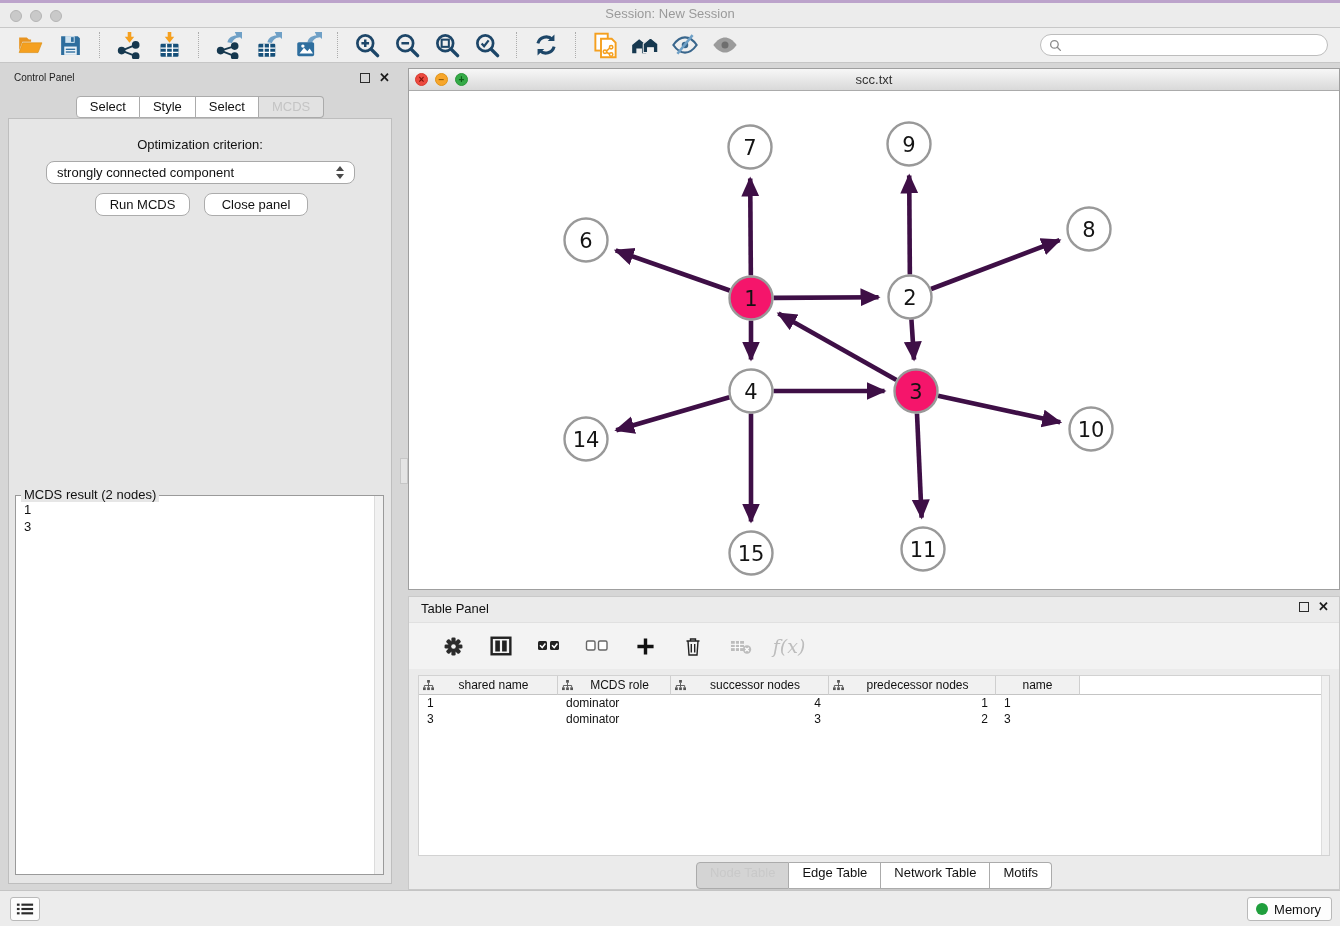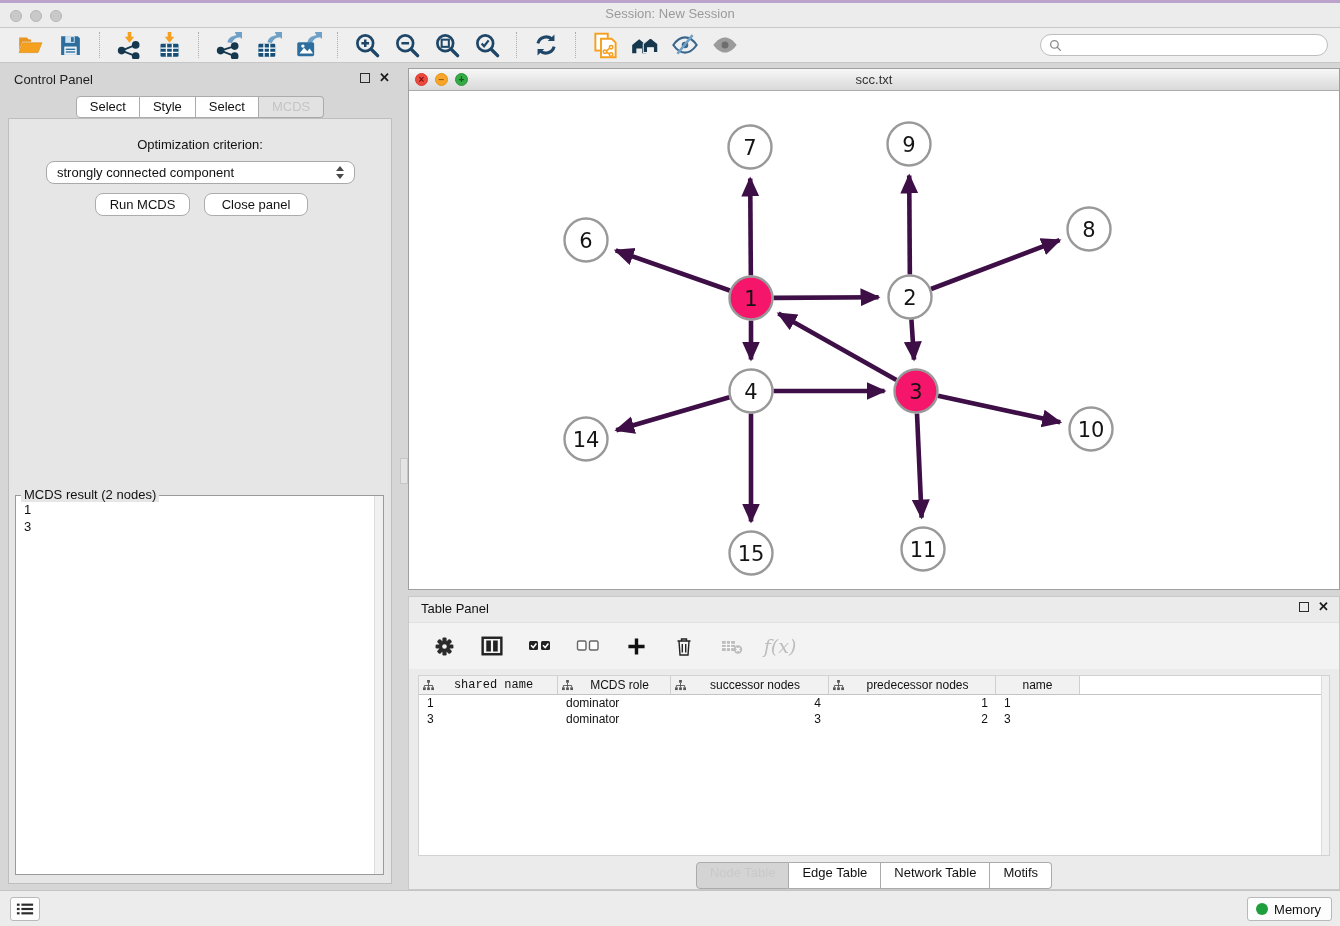--- a/index.html
+++ b/index.html
@@ -18,21 +18,21 @@
   .toolbar{position:absolute;left:0;top:28px;width:1340px;height:35px;background:#EFEFEF;
            border-bottom:1px solid #C6C6C6;display:flex;align-items:center;padding-left:10px}
   .tb-icon{width:32px;height:30px;display:flex;align-items:center;justify-content:center;cursor:pointer;margin:0 4px}
   .tb-sep{width:1px;height:26px;border-left:1px dotted #ADADAD;margin:0 9px}
   .search-wrap{margin-left:auto;margin-right:12px;width:288px;height:22px;border:1px solid #BDBDBD;
                border-radius:12px;background:#fff;display:flex;align-items:center;padding-left:8px;gap:4px}
   .search-wrap input{border:none;outline:none;flex:1;height:18px;font-size:12px;background:transparent;font-family:"Liberation Sans",sans-serif}
 
   
   .cp-header{position:absolute;left:0;top:68px;width:400px;height:26px}
-  .cp-title{position:absolute;left:14px;top:4px;font-size:13px;color:#1d1d1d}
+  .cp-title{position:absolute;left:14px;top:4px;font-size:10px;color:#1d1d1d}
   .win-btns{position:absolute;right:10px;top:5px;display:flex;gap:9px;align-items:center}
   .float-ic{width:10px;height:10px;border:1.6px solid #2b2b2b;display:inline-block}
   .close-ic{font-size:13px;font-weight:bold;color:#1b1b1b;line-height:10px;cursor:pointer}
 
   .cp-tabs{position:absolute;left:0;top:96px;width:400px;display:flex;justify-content:center}
   .tab{background:#fff;border:1px solid #ABABAB;border-left:none;padding:2px 13px 3px;font-size:13px;cursor:pointer;white-space:nowrap}
   .tab:first-child{border-left:1px solid #ABABAB;border-radius:4px 0 0 4px}
   .tab:last-child{border-radius:0 4px 4px 0}
   .cp-tabs .tab.active{background:#E2E2E2;color:#C4C4C4}
 
@@ -67,21 +67,21 @@
   .lt-yellow{background:#F7A62B;color:#8F5A0A;border:1px solid #E09417}
   .lt-green{background:#35AA47;color:#0E5C18;border:1px solid #2A9639}
   .nw-title{flex:1;text-align:center;font-size:13px;color:#333}
   .nw-canvas{position:absolute;left:0;top:22px;right:0;bottom:0;background:#fff}
 
   
   .table-panel{position:absolute;left:408px;top:596px;width:932px;height:294px;background:#EBEBEB;border:1px solid #C9C9C9}
   .tp-header{position:relative;height:25px}
   .tp-title{position:absolute;left:12px;top:4px;font-size:13px}
   .tp-toolbar{position:absolute;left:0;top:25px;right:0;height:47px;background:#F3F3F3;border-top:1px solid #E0E0E0;
-              display:flex;align-items:center;padding-left:23px;gap:24px}
+              display:flex;align-items:center;padding-left:32px;gap:24px}
   .tp-ic{width:24px;height:24px;display:flex;align-items:center;justify-content:center;cursor:pointer}
   .fx-label{font-family:"DejaVu Serif",serif;font-style:italic;font-size:19px;color:#BDBDBD}
   .tp-table{position:absolute;left:9px;top:78px;right:9px;bottom:33px;background:#fff;border:1px solid #D2D2D2;overflow:hidden}
   .thead{display:flex;height:19px}
   .th{background:#F1F1F1;border-right:1px solid #CFCFCF;border-bottom:1px solid #C4C4C4;display:flex;align-items:center;
       font-size:12px;padding:0 4px;cursor:pointer}
   .th .lbl{flex:1;text-align:center}
   .th-filler{flex:1;border-bottom:1px solid #C4C4C4;background:#fff}
   .trow{display:flex;height:16px;align-items:center;font-size:12px}
   .td{padding:0 8px;white-space:nowrap;overflow:hidden}
@@ -445,21 +445,21 @@
             <circle cx="17" cy="12.5" r="4.2" fill="#BDBDBD"></circle>
             <path d="M15.2 10.7l3.6 3.6M18.8 10.7l-3.6 3.6" stroke="#fff" stroke-width="1.3"></path>
           </svg>
       </span>
       <span class="tp-ic">
         <span class="fx-label">f(x)</span>
       </span>
     </div>
     <div class="tp-table">
       <div class="thead" id="table-head">
-          <div class="th" style="width: 139px; font-family: Liberation Mono, monospace;">
+          <div class="th" style="width: 139px;">
             <svg width="11" height="11" viewBox="0 0 12 12">
               <g fill="#555">
                 <rect x="4.5" y="0" width="3" height="3"></rect>
                 <rect x="0" y="8" width="3" height="3"></rect>
                 <rect x="4.5" y="8" width="3" height="3"></rect>
                 <rect x="9" y="8" width="3" height="3"></rect>
               </g>
               <path d="M6 3v3M1.5 8V6h9v2M6 6v2" stroke="#555" stroke-width="1" fill="none"></path>
             </svg>
             <span class="lbl">shared name</span>

